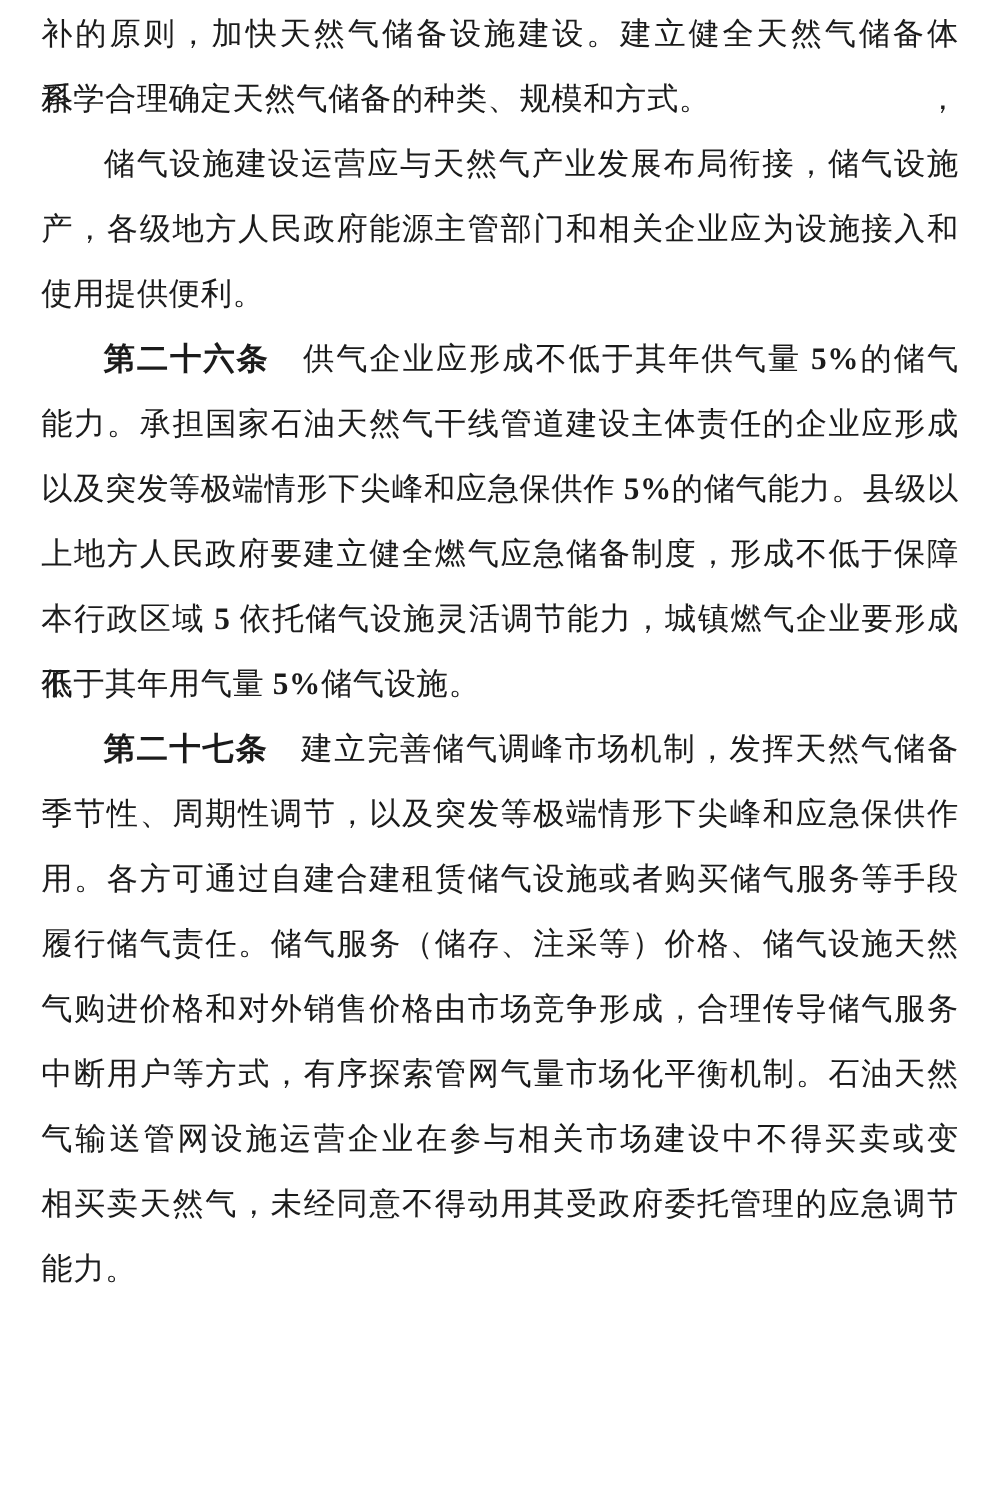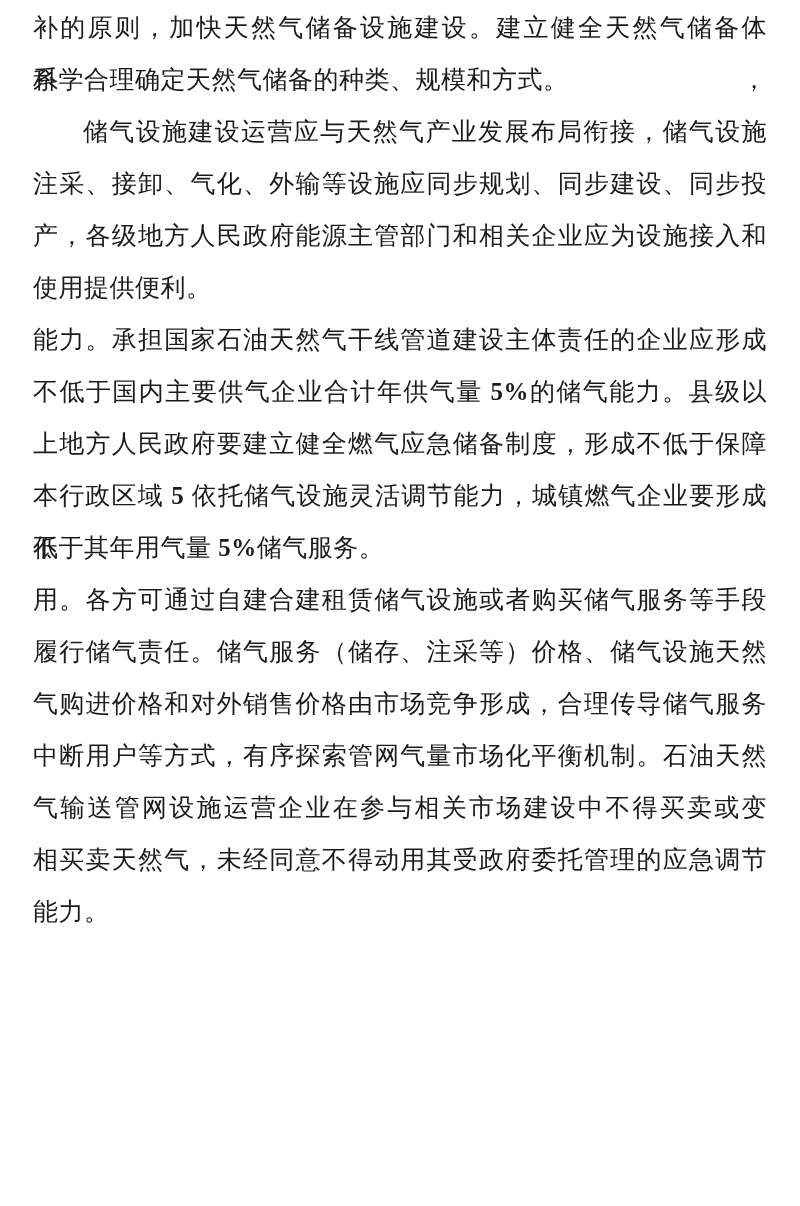--- a/index.html
+++ b/index.html
@@ -43,28 +43,30 @@
   }
 </style>
 </head>
 <body style="background: rgb(255, 255, 255);">
 
 <div class="page">
   <div class="doc" id="doc" style="color: rgb(27, 27, 27);">
       <div class="line"><span class="">补的原则，加快天然气储备设施建设。建立健全天然气储备体系，</span></div>
       <div class="line lastline"><span class="">科学合理确定天然气储备的种类、规模和方式。</span></div>
       <div class="line indent"><span class="">储气设施建设运营应与天然气产业发展布局衔接，储气设施</span></div>
-      <div class="line"><span class="">注采、接卸、气化、外输等设施应同步规划、同步建设、同步投</span></div>
       <div class="line"><span class="">产，各级地方人民政府能源主管部门和相关企业应为设施接入和</span></div>
       <div class="line lastline"><span class="">使用提供便利。</span></div>
+      <div class="line indent"><span class="b">第二十六条</span><span class="">　供气企业应形成不低于其年供气量 </span><span class="b">5%</span><span class="">的储气</span></div>
       <div class="line"><span class="">能力。承担国家石油天然气干线管道建设主体责任的企业应形成</span></div>
-      <div class="line"><span class="">不低于国内主要供气企业合计年供气量 </span><span class="b">5%</span><span class="">的储气能力。县级以</span></div>
+      <div class="line"><span class="">以及突发等极端情形下尖峰和应急保供作 </span><span class="b">5%</span><span class="">的储气能力。县级以</span></div>
       <div class="line"><span class="">上地方人民政府要建立健全燃气应急储备制度，形成不低于保障</span></div>
       <div class="line"><span class="">本行政区域 </span><span class="b">5</span><span class=""> 依托储气设施灵活调节能力，城镇燃气企业要形成不</span></div>
-      <div class="line lastline"><span class="">低于其年用气量 </span><span class="b">5%</span><span class="">储气服务。</span></div>
+      <div class="line lastline"><span class="">低于其年用气量 </span><span class="b">5%</span><span class="">储气设施。</span></div>
+      <div class="line indent"><span class="b">第二十七条</span><span class="">　建立完善储气调峰市场机制，发挥天然气储备</span></div>
+      <div class="line"><span class="">季节性、周期性调节，以及突发等极端情形下尖峰和应急保供作</span></div>
       <div class="line"><span class="">用。各方可通过自建合建租赁储气设施或者购买储气服务等手段</span></div>
       <div class="line"><span class="">履行储气责任。储气服务（储存、注采等）价格、储气设施天然</span></div>
       <div class="line"><span class="">气购进价格和对外销售价格由市场竞争形成，合理传导储气服务</span></div>
       <div class="line"><span class="">中断用户等方式，有序探索管网气量市场化平衡机制。石油天然</span></div>
       <div class="line"><span class="">气输送管网设施运营企业在参与相关市场建设中不得买卖或变</span></div>
       <div class="line"><span class="">相买卖天然气，未经同意不得动用其受政府委托管理的应急调节</span></div>
       <div class="line lastline"><span class="">能力。</span></div>
     </div>
 </div>
 

